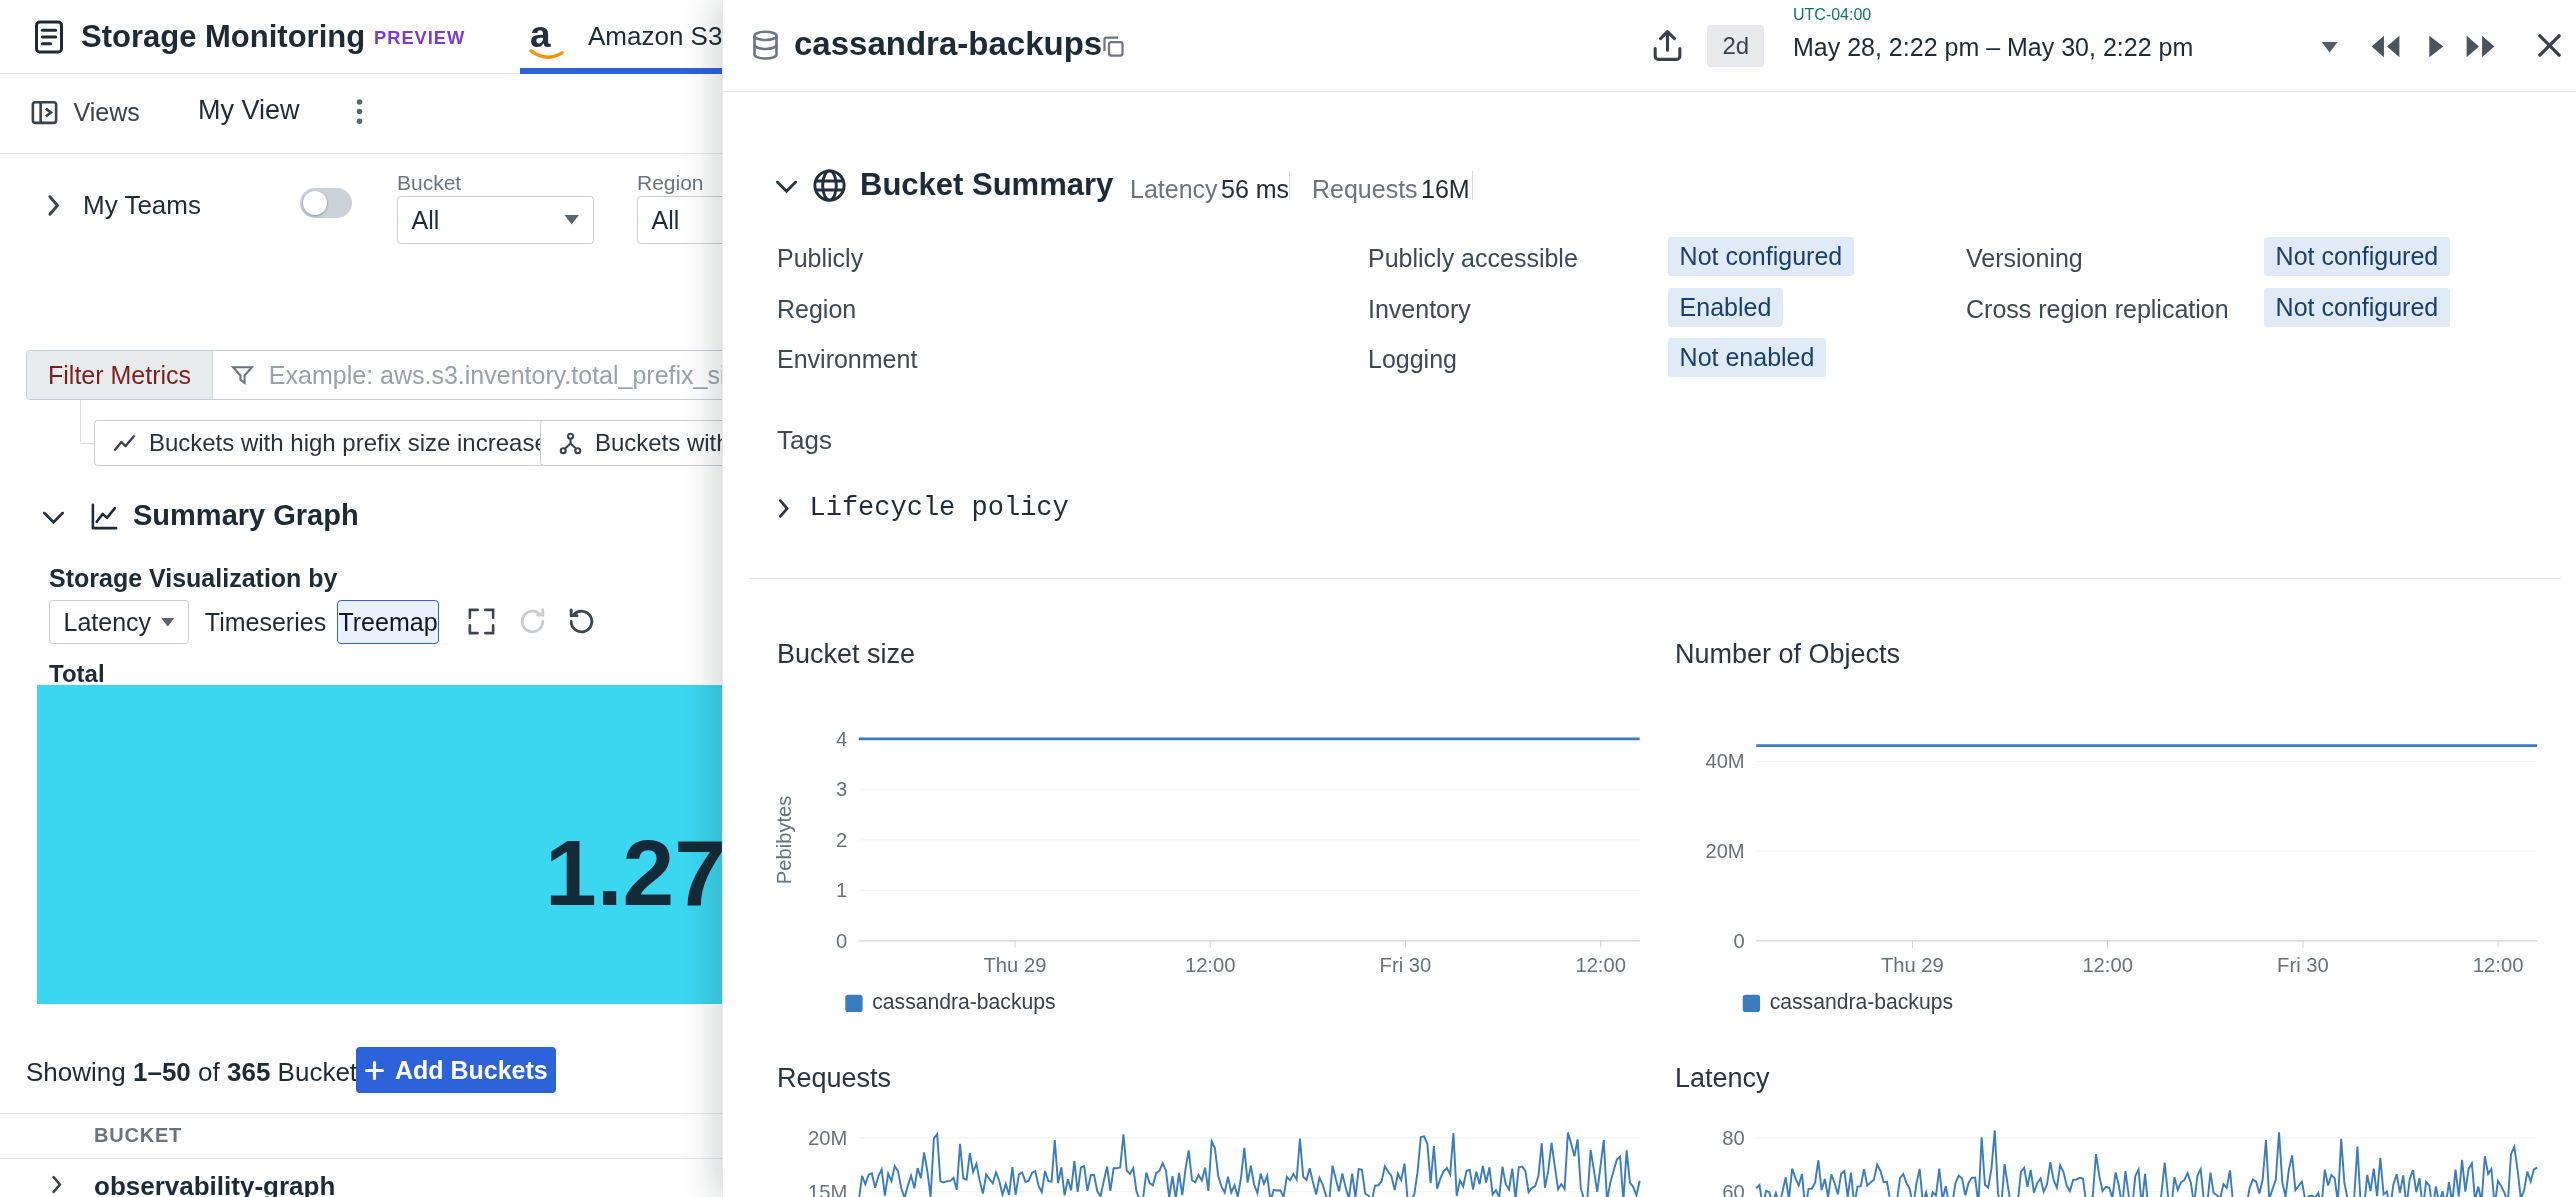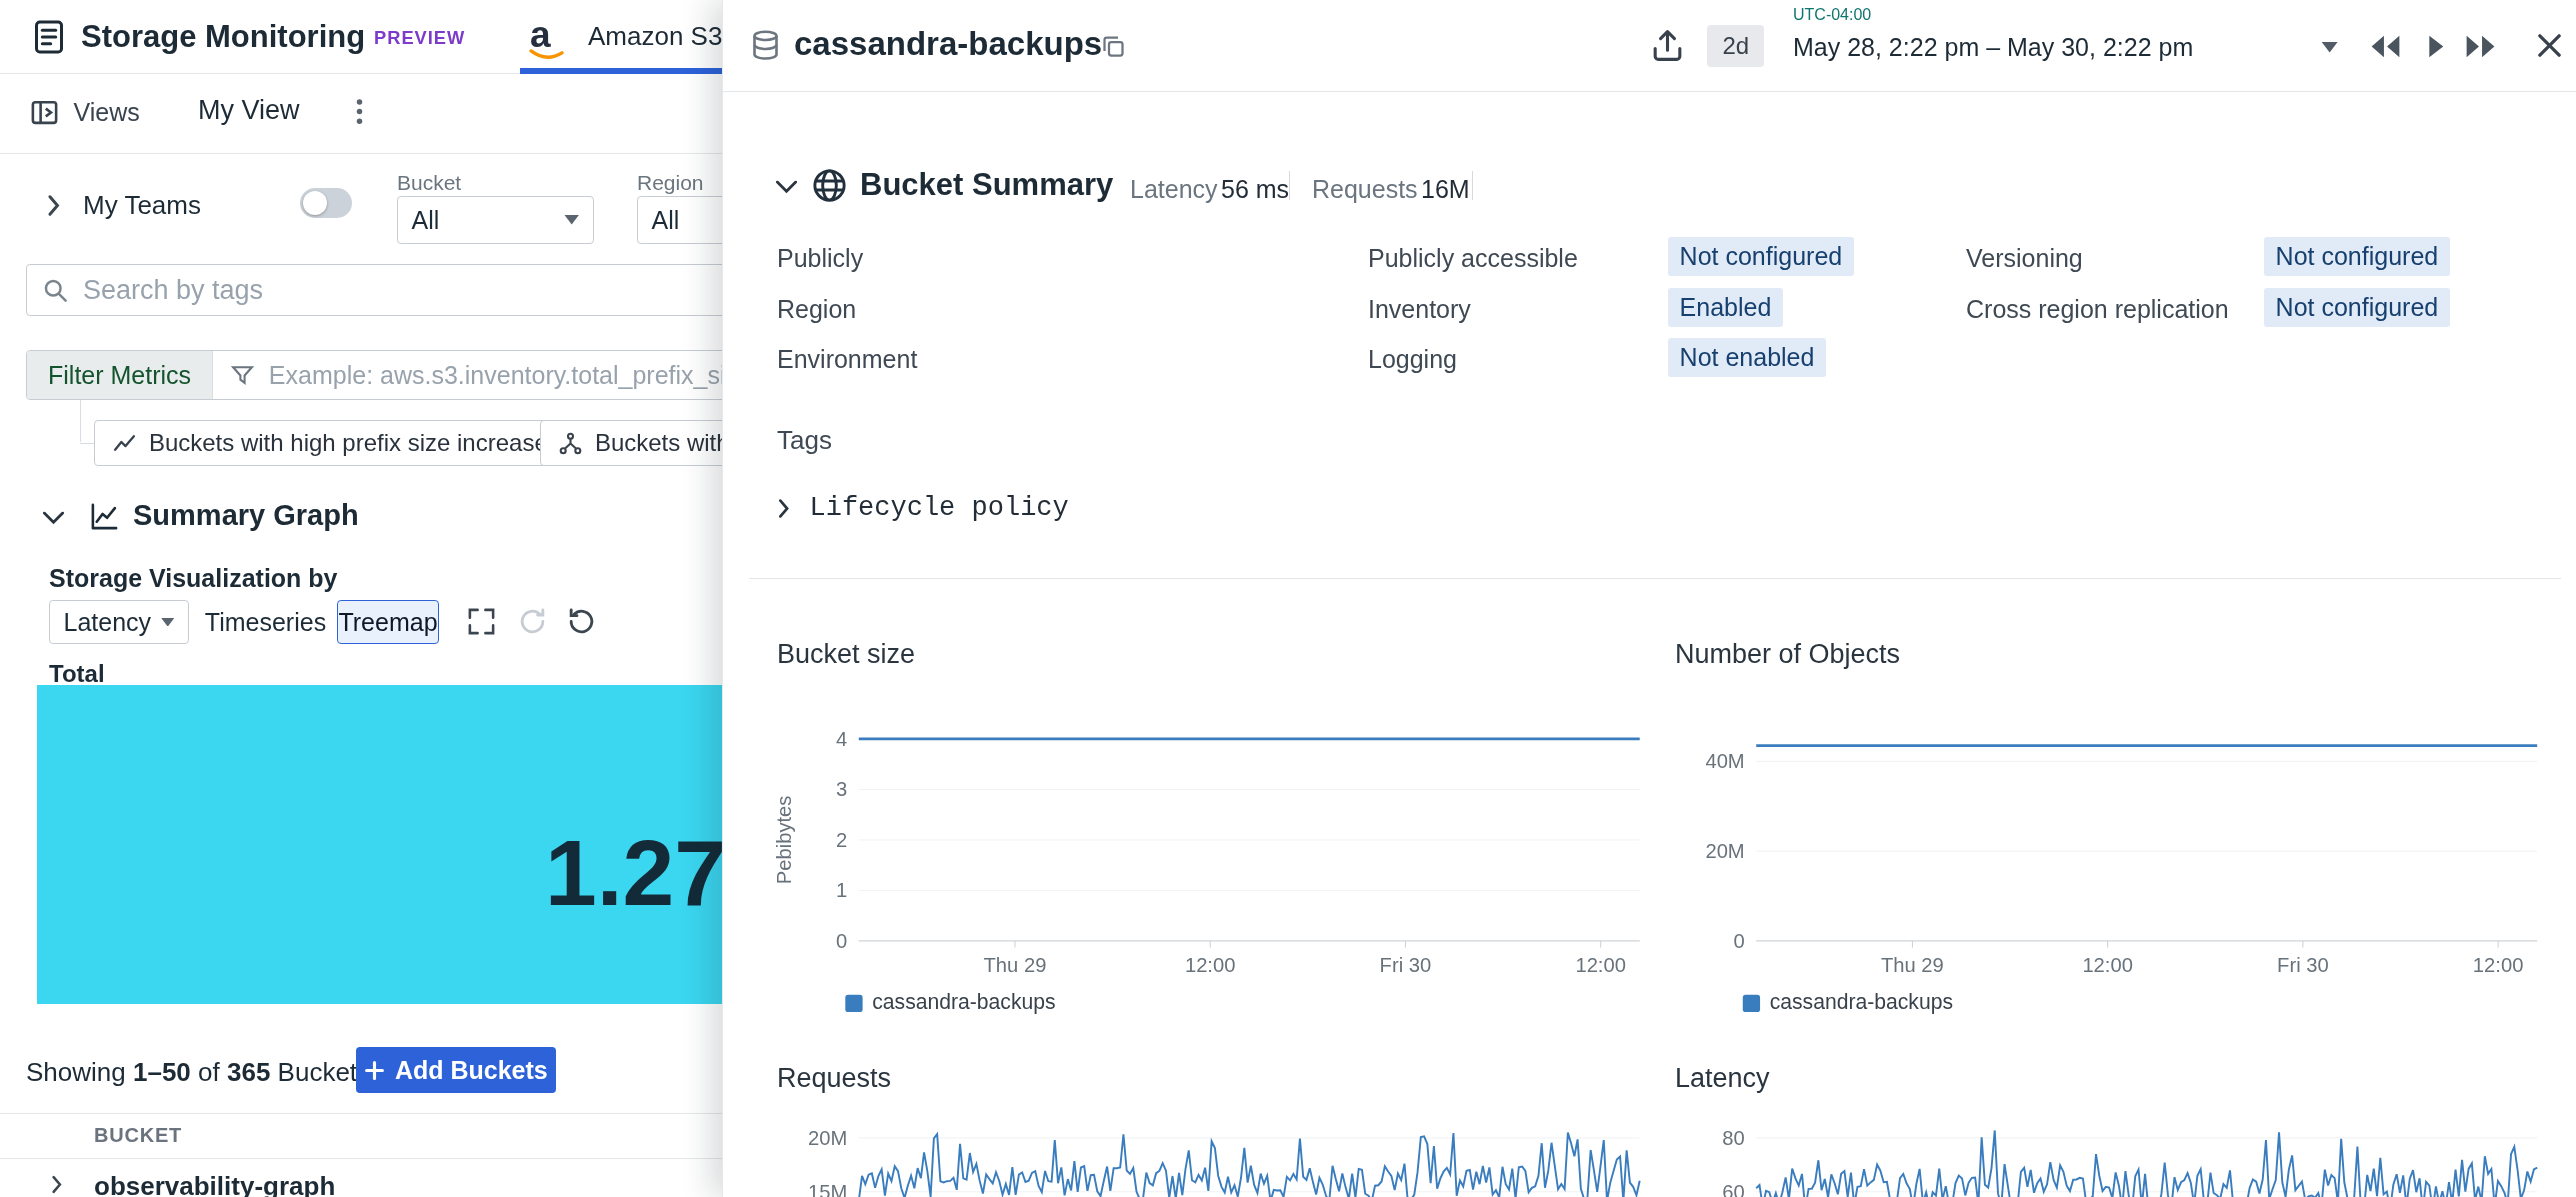--- a/index.html
+++ b/index.html
@@ -103,32 +103,23 @@
     <div class="small-label" style="left:637px;top:171px;">Region</div>
     <div class="dd" style="left:637px;top:196px;width:197px;">
       <span>All</span>
       <span class="icon">
           <svg width="15.4" height="9.6" viewBox="0 0 12 8">
             <path d="M0 0 h12 l-6 8z" fill="#5a646e"></path>
           </svg>
         </span>
     </div>
 
-    <div class="abs" style="left:26px;top:264px;width:924px;height:52px;border:1px solid #c6ccd2;border-radius:3.9px;display:flex;align-items:center;padding:0 15.4px;gap:13.5px;background:#fff;">
-      <span class="icon">
-        <svg width="27" height="27" viewBox="0 0 24 24" fill="none" stroke="#7a848d" stroke-width="2.2" stroke-linecap="round">
-            <circle cx="10" cy="10" r="6.5"></circle>
-            <line x1="15" y1="15" x2="21" y2="21"></line>
-          </svg>
-      </span>
-      <input style="flex: 1 1 0%; font-size: 27px; color: rgb(29, 43, 54);" placeholder="Search by tags">
-    </div>
 
     <div class="abs" style="left:26px;top:350px;width:924px;height:50px;border:1px solid #c6ccd2;border-radius:3.9px;display:flex;align-items:center;background:#fff;overflow:hidden;">
-      <div style="height:100%;display:flex;align-items:center;padding:0 21px;background:#e9eced;border-right:1px solid #d9dde1;font-size:25px;color:#14532d;white-space:nowrap;">Filter Metrics</div>
+      <div style="height:100%;display:flex;align-items:center;padding:0 21px;background:#e9eced;border-right:1px solid #d9dde1;font-size:25px;color:#7f1d1d;white-space:nowrap;">Filter Metrics</div>
       <span class="icon" style="margin:0 13.5px 0 17.3px;">
         <svg width="25" height="25" viewBox="0 0 24 24" fill="none" stroke="#6b757f" stroke-width="2">
             <path d="M3 4 h18 l-7 8 v7 l-4 -3 v-4 z"></path>
           </svg>
       </span>
       <input style="flex: 1 1 0%; font-size: 25px; color: rgb(29, 43, 54);" placeholder="Example: aws.s3.inventory.total_prefix_size:&gt;">
     </div>
 
     <div class="abs" style="left:80px;top:400px;width:1px;height:42px;background:#d9dde1;"></div>
     <div class="abs" style="left:80px;top:443px;width:13.5px;height:1px;background:#d9dde1;"></div>

